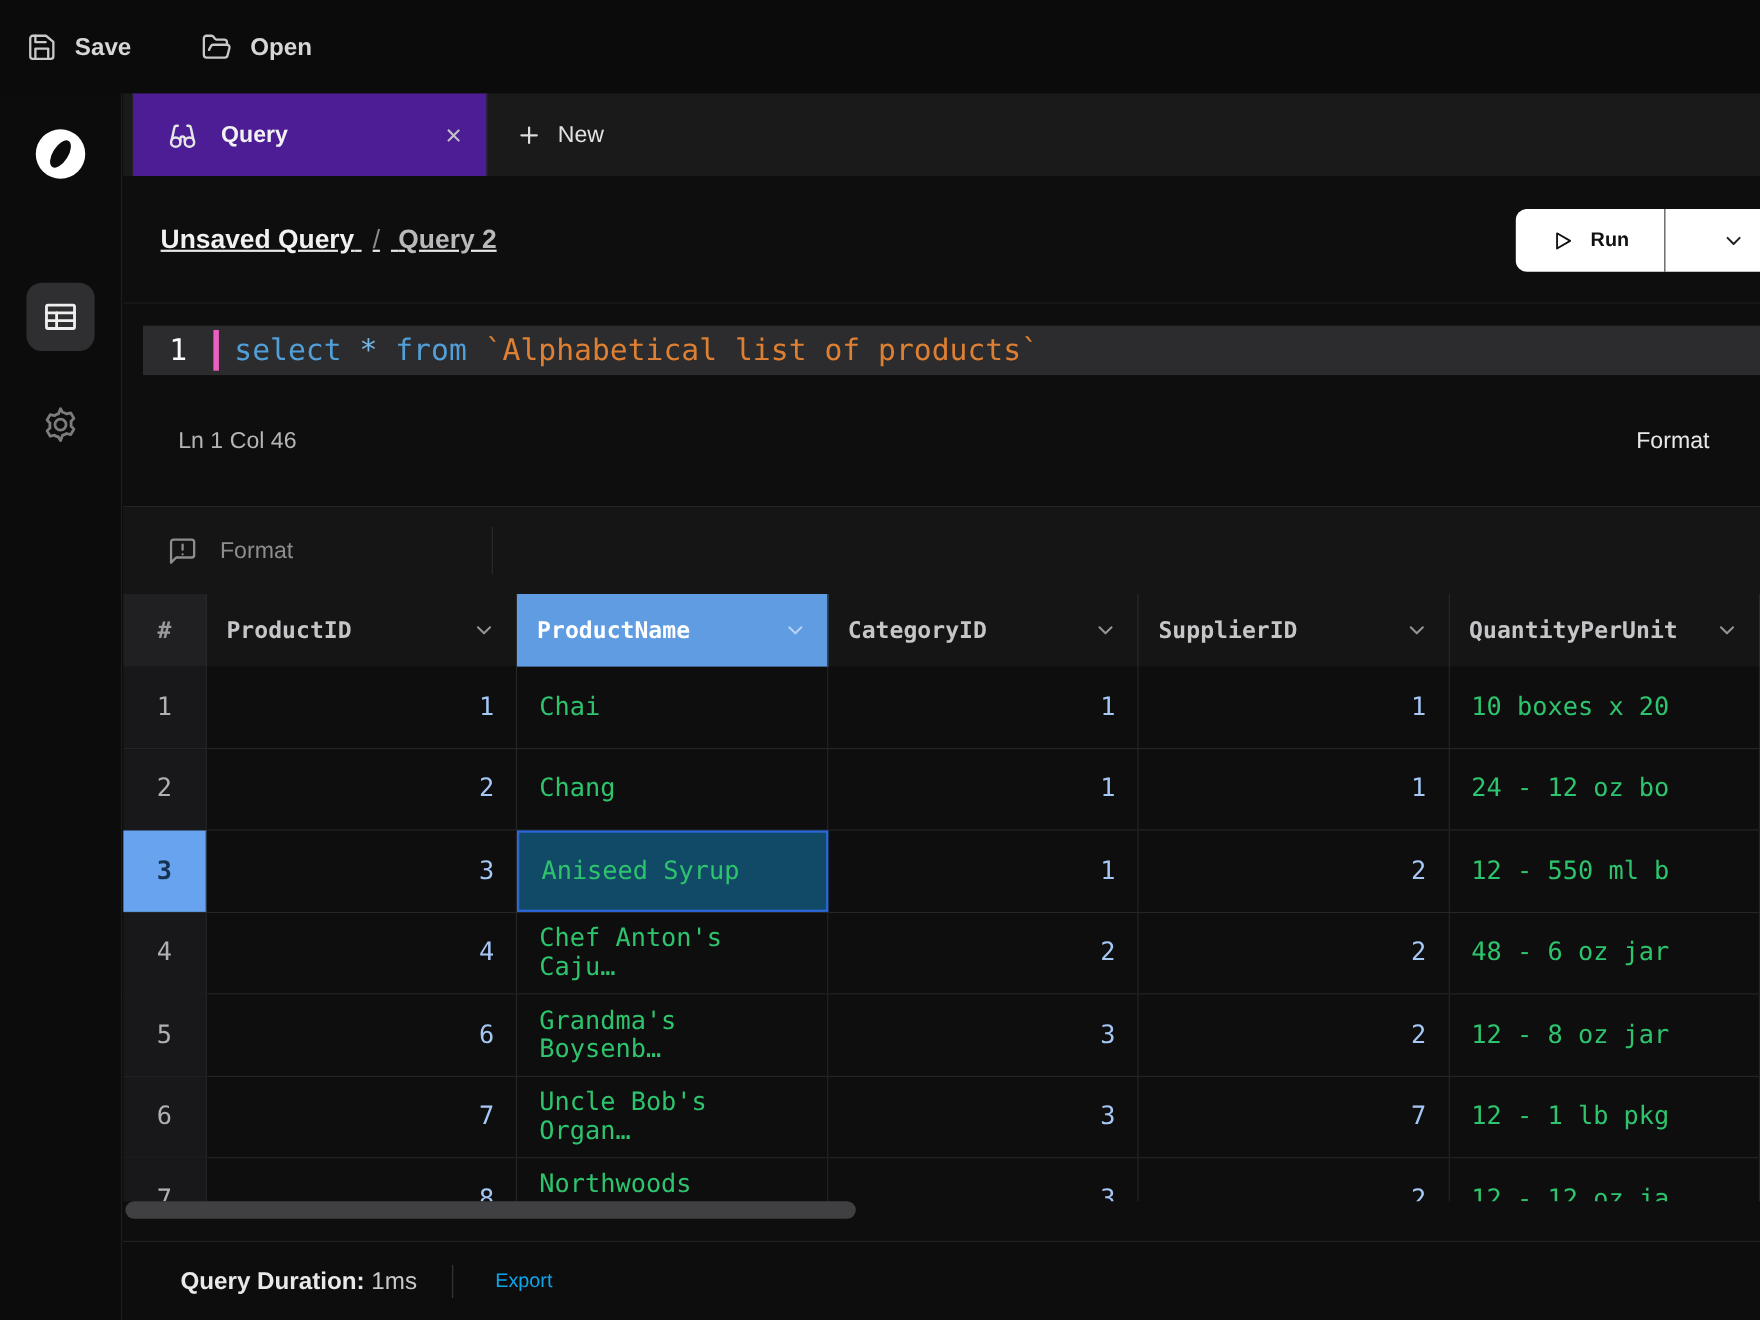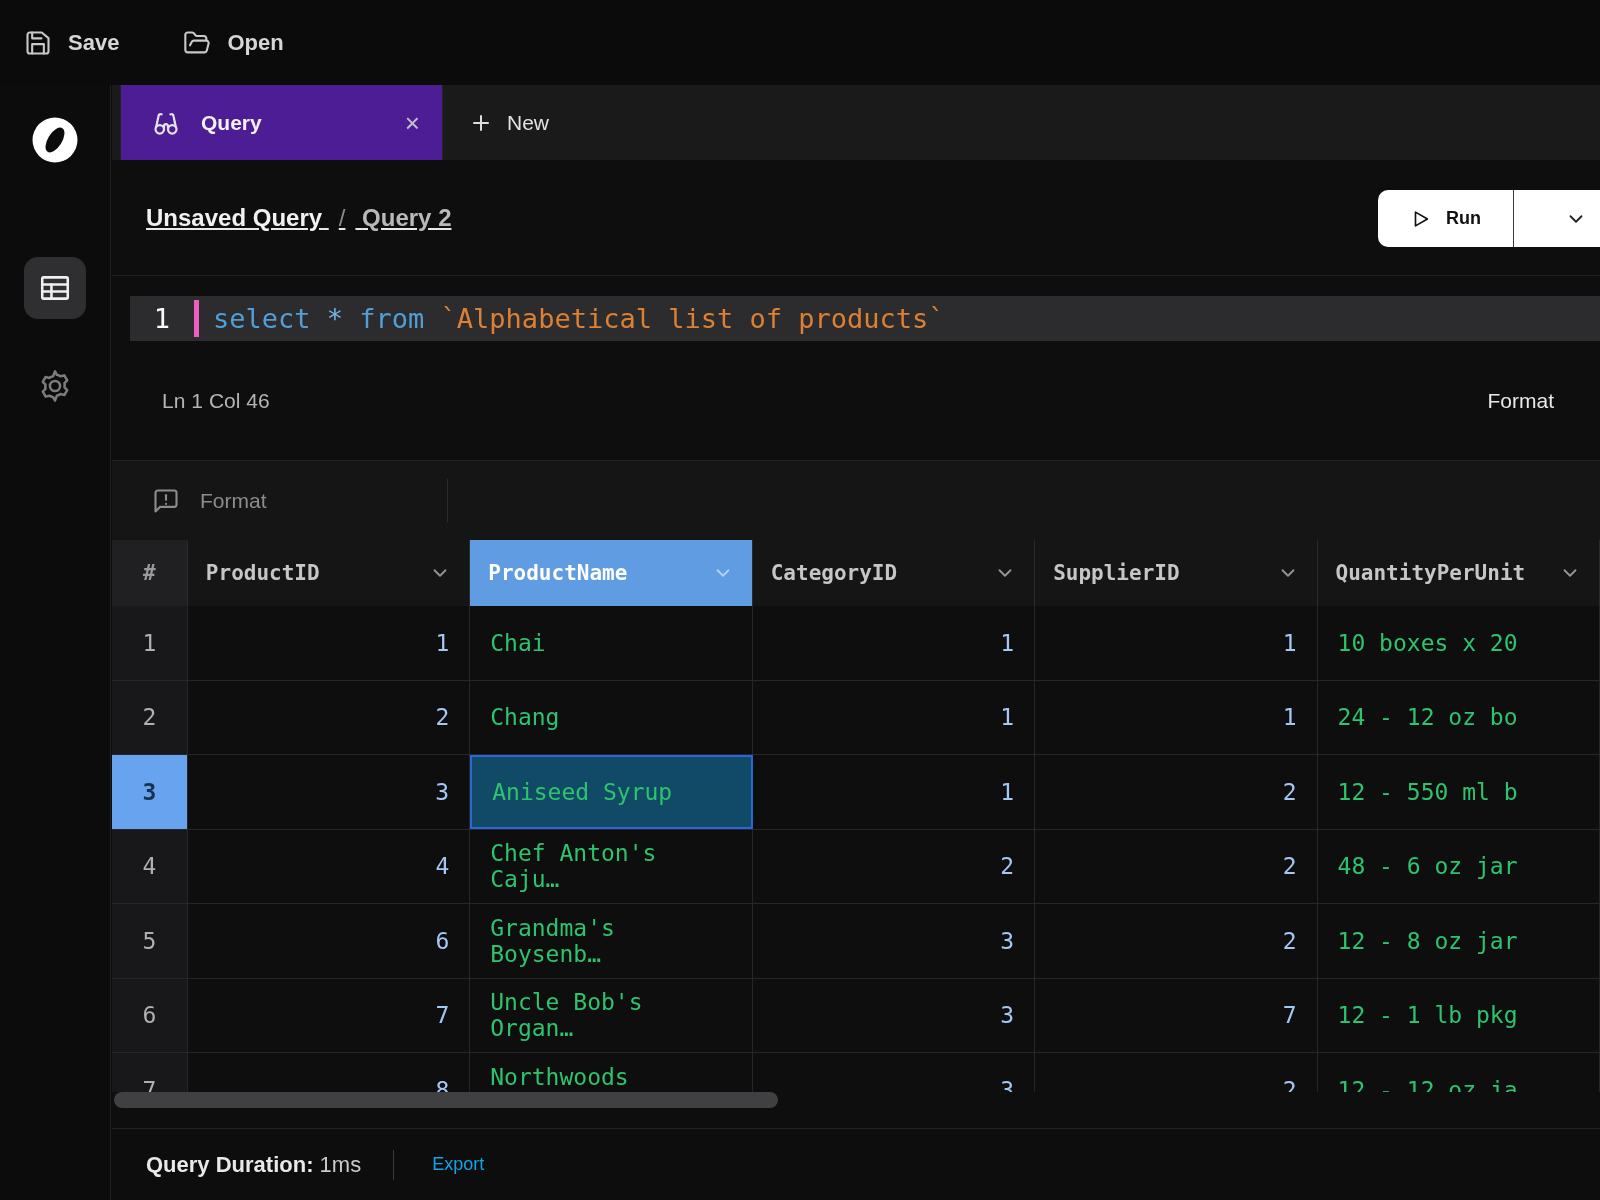--- a/index.html
+++ b/index.html
@@ -97,21 +97,21 @@
   .td.col { width:296px; }
   .td.num { justify-content:flex-end; color:#a4c7f4; }
   .td.str { color:#2ec46d; }
   .tr.selrow .td.gutter { background:#67a3ee; color:#16324f; font-weight:700; }
   .td.selcell { background:#114a66; border:2px solid #2c67d9; }
 
   
   .hscroll { position:absolute; left:2px; top:1007px; width:664px; height:16px; border-radius:9px;
              background:#404042; cursor:pointer; }
   .statusbar { position:absolute; left:0; top:1043px; width:100%; height:72px; background:#0d0d0e;
-               border-top:1px solid #232325; display:flex; align-items:center; padding-left:34px; }
+               border-top:1px solid #232325; display:flex; align-items:center; padding-left:52px; }
   .duration { font-size:22px; color:#c9c9cb; }
   .duration .dlabel { font-weight:700; color:#e9e9ea; }
   .sb-div { width:1px; height:30px; background:#3a3a3c; margin:0 38px 0 32px; }
   .export { font-size:18px; color:#0ea5e9; cursor:pointer; }
 </style>
 </head>
 <body>
 
 <div class="app">
 

